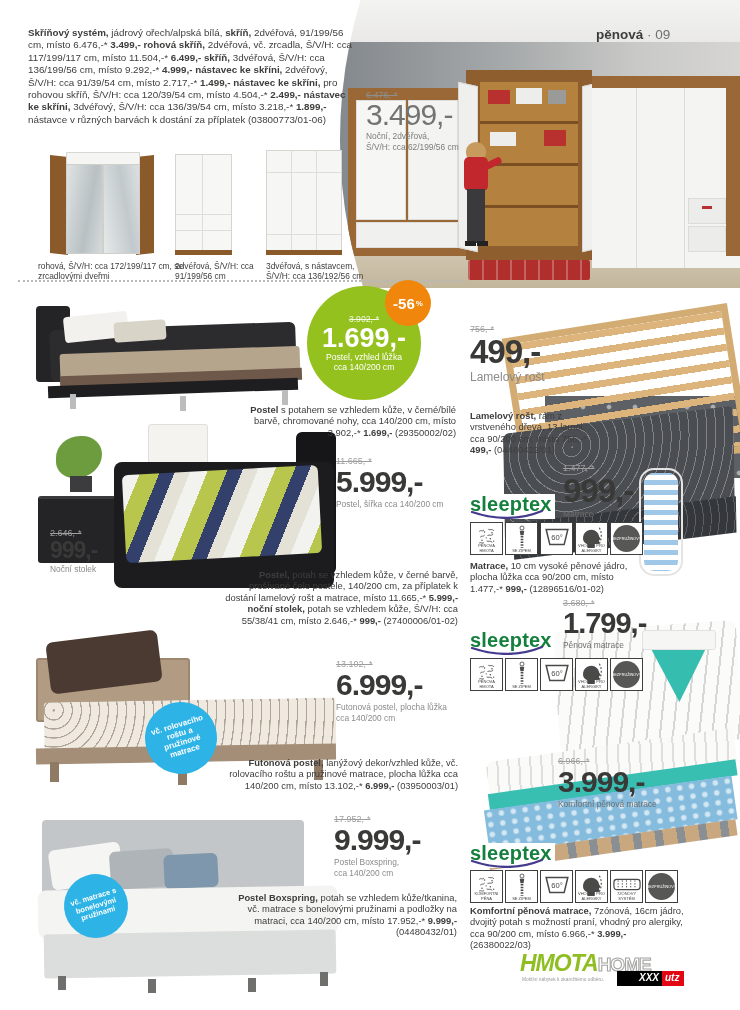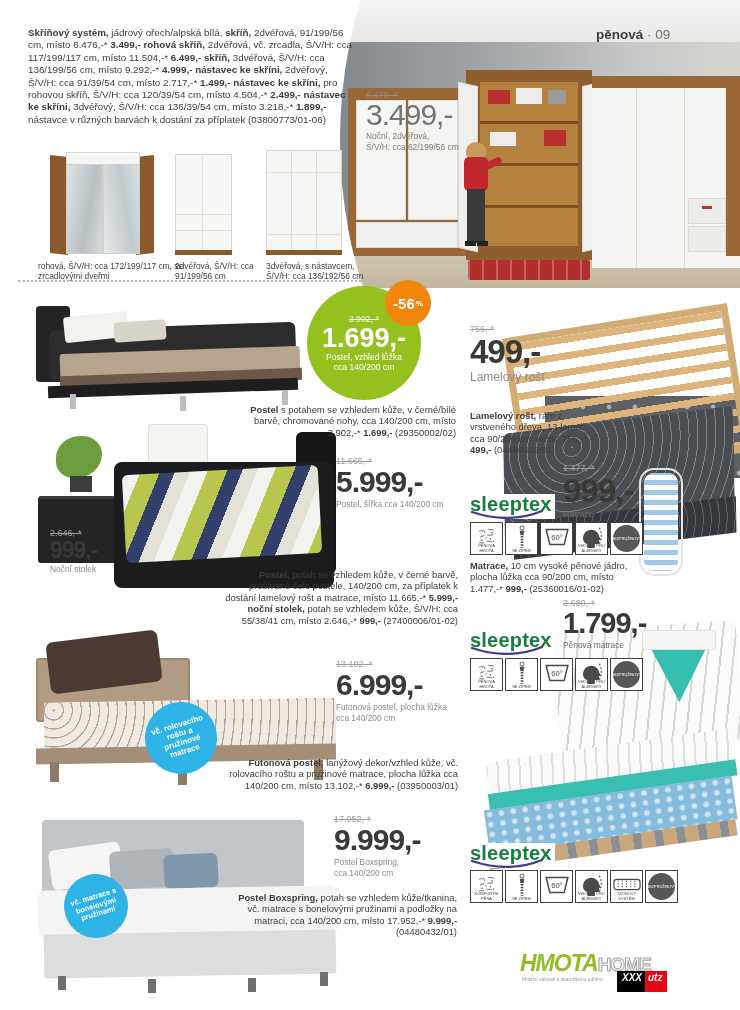--- a/index.html
+++ b/index.html
@@ -65,22 +65,22 @@
   .ilbl{position:absolute;bottom:1px;left:0;right:0;text-align:center;font-size:4px;line-height:4.5px;color:#3f3f3e}
   .springfree .circle{position:absolute;inset:2px;border-radius:50%;background:#575756;display:flex;
                       align-items:center;justify-content:center}
   .clbl{font-size:3.8px;color:#fff;text-align:center}
   
   .footer{position:absolute;left:520px;top:950px;width:175px;height:42px;z-index:7}
   .carry{font-size:23px;font-weight:700;font-style:italic;color:#8fbe22;letter-spacing:-1px}
   .home{font-size:19px;font-weight:700;color:#fff;-webkit-text-stroke:1.1px #a5a5a3;letter-spacing:-1px}
   .tagline{position:absolute;left:2px;top:27px;font-size:4.8px;color:#9a9a99;width:100px}
   .xxxutz{position:absolute;left:97px;top:21px;display:flex;font-style:italic;font-weight:700;font-size:10px;line-height:12px}
-  .xxx{background:#000;color:#fff;padding:1px 3px 1px 5px}
-  .utz{background:#e30613;color:#fff;padding:1px 5px 8px 3px}
+  .xxx{background:#000;color:#fff;padding:1px 3px 1px 22px}
+  .utz{background:#e30613;color:#fff;padding:1px 5px 2px 3px}
 </style>
 </head>
 <body>
 
 <div id="page">
 
   <div class="intro"><span class="b">Skříňový systém,</span><span> jádrový ořech/alpská bílá, </span><span class="b">skříň,</span><span> 2dvéřová, 91/199/56 cm, místo 6.476,-* </span><span class="b">3.499,- rohová skříň,</span><span> 2dvéřová, vč. zrcadla, Š/V/H: cca 117/199/117 cm, místo 11.504,-* </span><span class="b">6.499,- skříň,</span><span> 3dvéřová, Š/V/H: cca 136/199/56 cm, místo 9.292,-* </span><span class="b">4.999,- nástavec ke skříni,</span><span> 2dvéřový, Š/V/H: cca 91/39/54 cm, místo 2.717,-* </span><span class="b">1.499,- nástavec ke skříni,</span><span> pro rohovou skříň, Š/V/H: cca 120/39/54 cm, místo 4.504,-* </span><span class="b">2.499,- nástavec ke skříni,</span><span> 3dvéřový, Š/V/H: cca 136/39/54 cm, místo 3.218,-* </span><span class="b">1.899,-</span><span> nástavce v různých barvách k dostání za příplatek (03800773/01-06)</span></div>
 
   <div class="wd" style="left:50px;top:152px;width:104px;height:106px">
     <div style="left:0;top:4px;width:18px;height:98px;background:#8a5a2b;transform:skewY(7deg)"></div>
@@ -351,21 +351,21 @@
         </svg>
       <div class="ilbl">VHODNÉ PRO ALERGIKY</div>
     </div>
     <div class="icon springfree">
       <div class="circle">
           <span class="clbl">BEZPRUŽINOVÝ</span>
         </div>
     </div>
   </div>
 
-  <div class="desc" style="left:470px;top:560px;width:166px"><span class="b">Matrace,</span><span> 10 cm vysoké pěnové jádro, plocha lůžka cca 90/200 cm, místo 1.477,-* </span><span class="b">999,-</span><span> (25360016/01-02)</span></div>
+  <div class="desc" style="left:470px;top:560px;width:166px"><span class="b">Matrace,</span><span> 10 cm vysoké pěnové jádro, plocha lůžka cca 90/200 cm, místo 1.477,-* </span><span class="b">999,-</span><span> (12896516/01-02)</span></div>
 
   <div class="pic" style="left:556px;top:616px;width:184px;height:136px">
     <div style="left:0;top:10px;width:184px;height:120px;background:#fbfbfa;border-radius:8px;transform:rotate(-4deg);
          background-image:repeating-linear-gradient(100deg,rgba(190,190,188,.6) 0 2px,transparent 2px 13px)"></div>
     <div style="left:86px;top:16px;width:72px;height:70px;background:#35bdb0;clip-path:polygon(0 0,100% 0,52% 100%)"></div>
     <div style="left:86px;top:14px;width:72px;height:18px;background:#f6f6f4;border:1px solid #e2e2e0;border-radius:3px"></div>
   </div>
 
   <div class="pb md" style="left:563px;top:598px">
     <div class="old">3.680,-*</div>
@@ -434,20 +434,25 @@
   <div class="pic" style="left:480px;top:758px;width:260px;height:122px">
     <div style="left:10px;top:4px;width:250px;height:34px;background:#fafaf8;border-radius:8px 8px 0 0;transform:rotate(-8deg);transform-origin:left bottom;
          background-image:repeating-linear-gradient(95deg,rgba(200,200,198,.55) 0 2px,transparent 2px 11px)"></div>
     <div style="left:10px;top:36px;width:250px;height:16px;background:#39bfb2;transform:rotate(-8deg);transform-origin:left bottom"></div>
     <div style="left:10px;top:52px;width:250px;height:44px;background:#85bcdd;transform:rotate(-8deg);transform-origin:left bottom;
          background-image:radial-gradient(circle at 5px 5px,rgba(255,255,255,.65) 2px,transparent 3.5px);background-size:12px 10px"></div>
     <div style="left:10px;top:96px;width:250px;height:16px;transform:rotate(-8deg);transform-origin:left bottom;
          background:repeating-linear-gradient(90deg,#c9a77f 0 14px,#8a8f93 14px 22px)"></div>
   </div>
 
+  <div class="pb" style="left:558px;top:756px">
+    <div class="old">6.966,-*</div>
+    <div class="big">3.999,-</div>
+    <div class="cap" style="color:#6e6e6d">Komfortní pěnová matrace</div>
+  </div>
 
   <div class="sleeptex" style="left:470px;top:843px">
     <span class="sx">sleeptex</span>
     <svg width="74" height="9" viewBox="0 0 74 9">
         <path d="M2 2 C 26 10, 50 10, 72 1" fill="none" stroke="#443b8e" stroke-width="2.2" stroke-linecap="round"></path>
       </svg>
   </div>
 
   <div class="irow" style="left:470px;top:870px">
     <div class="icon">
@@ -505,20 +510,21 @@
         </svg>
       <div class="ilbl">7ZÓNOVÝ SYSTÉM</div>
     </div>
     <div class="icon springfree">
       <div class="circle">
           <span class="clbl">BEZPRUŽINOVÝ</span>
         </div>
     </div>
   </div>
 
+  <div class="desc" style="left:470px;top:905px;width:214px"><span class="b">Komfortní pěnová matrace,</span><span> 7zónová, 16cm jádro, dvojitý potah s možností praní, vhodný pro alergiky, cca 90/200 cm, místo 6.966,-* </span><span class="b">3.999,-</span><span> (26380022/03)</span></div>
 
   <div class="footer">
     <span class="carry">HMOTA</span><span class="home">HOME</span>
     <div class="tagline">Mobilní nábytek k okamžitému odběru.</div>
     <div class="xxxutz">
       <span class="xxx">XXX</span>
         <span class="utz">utz</span>
     </div>
   </div>
 

